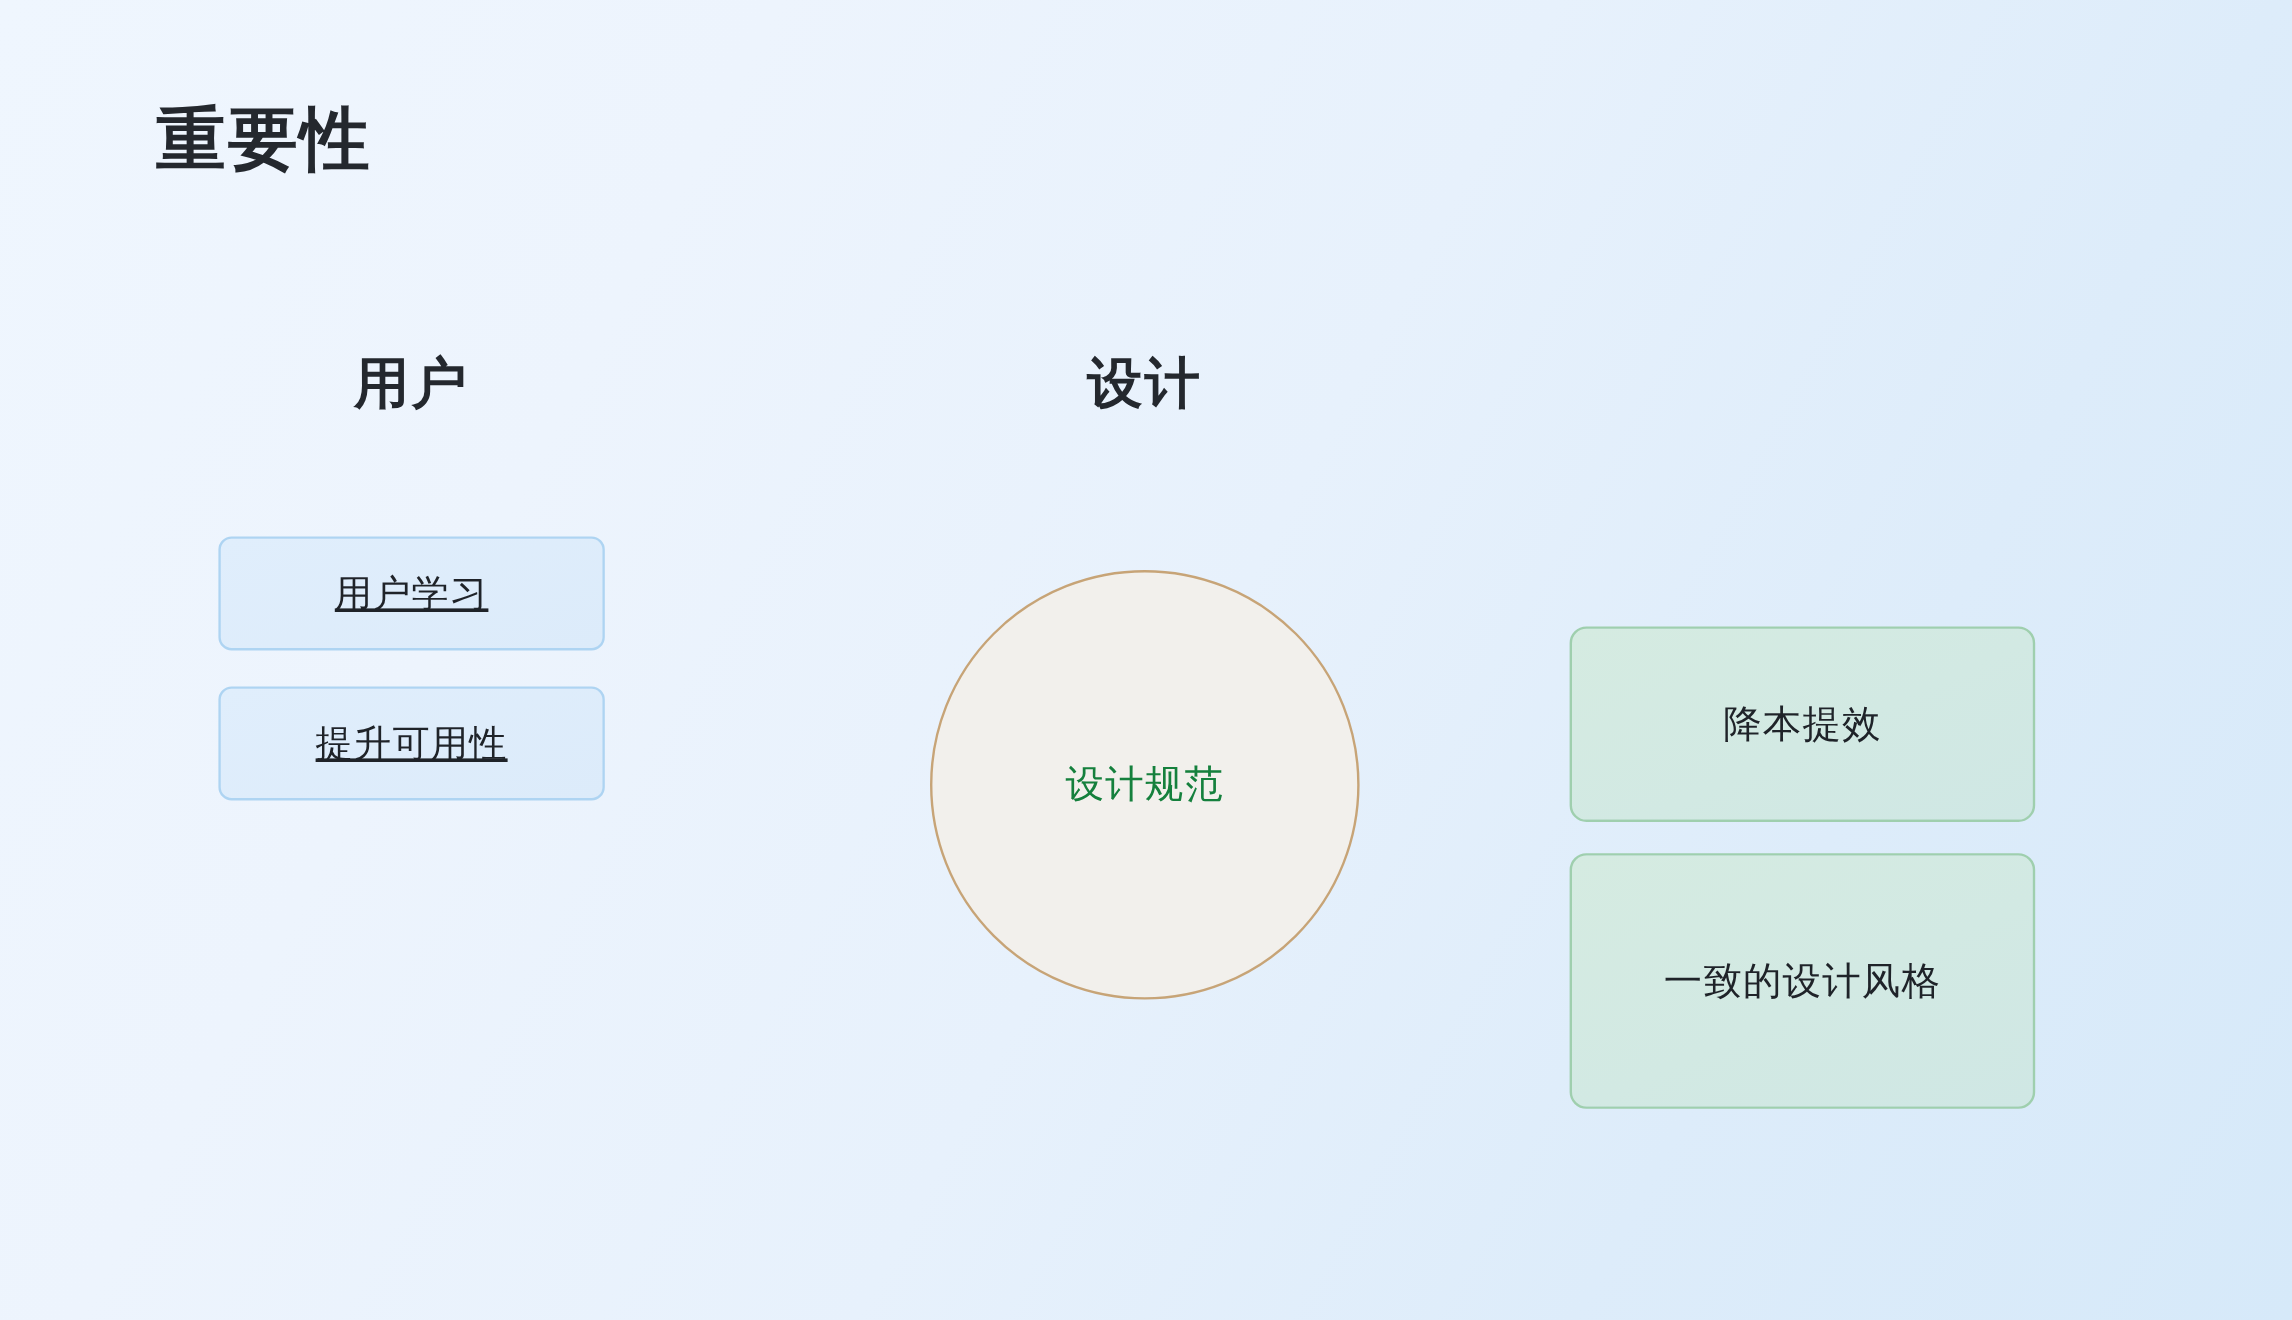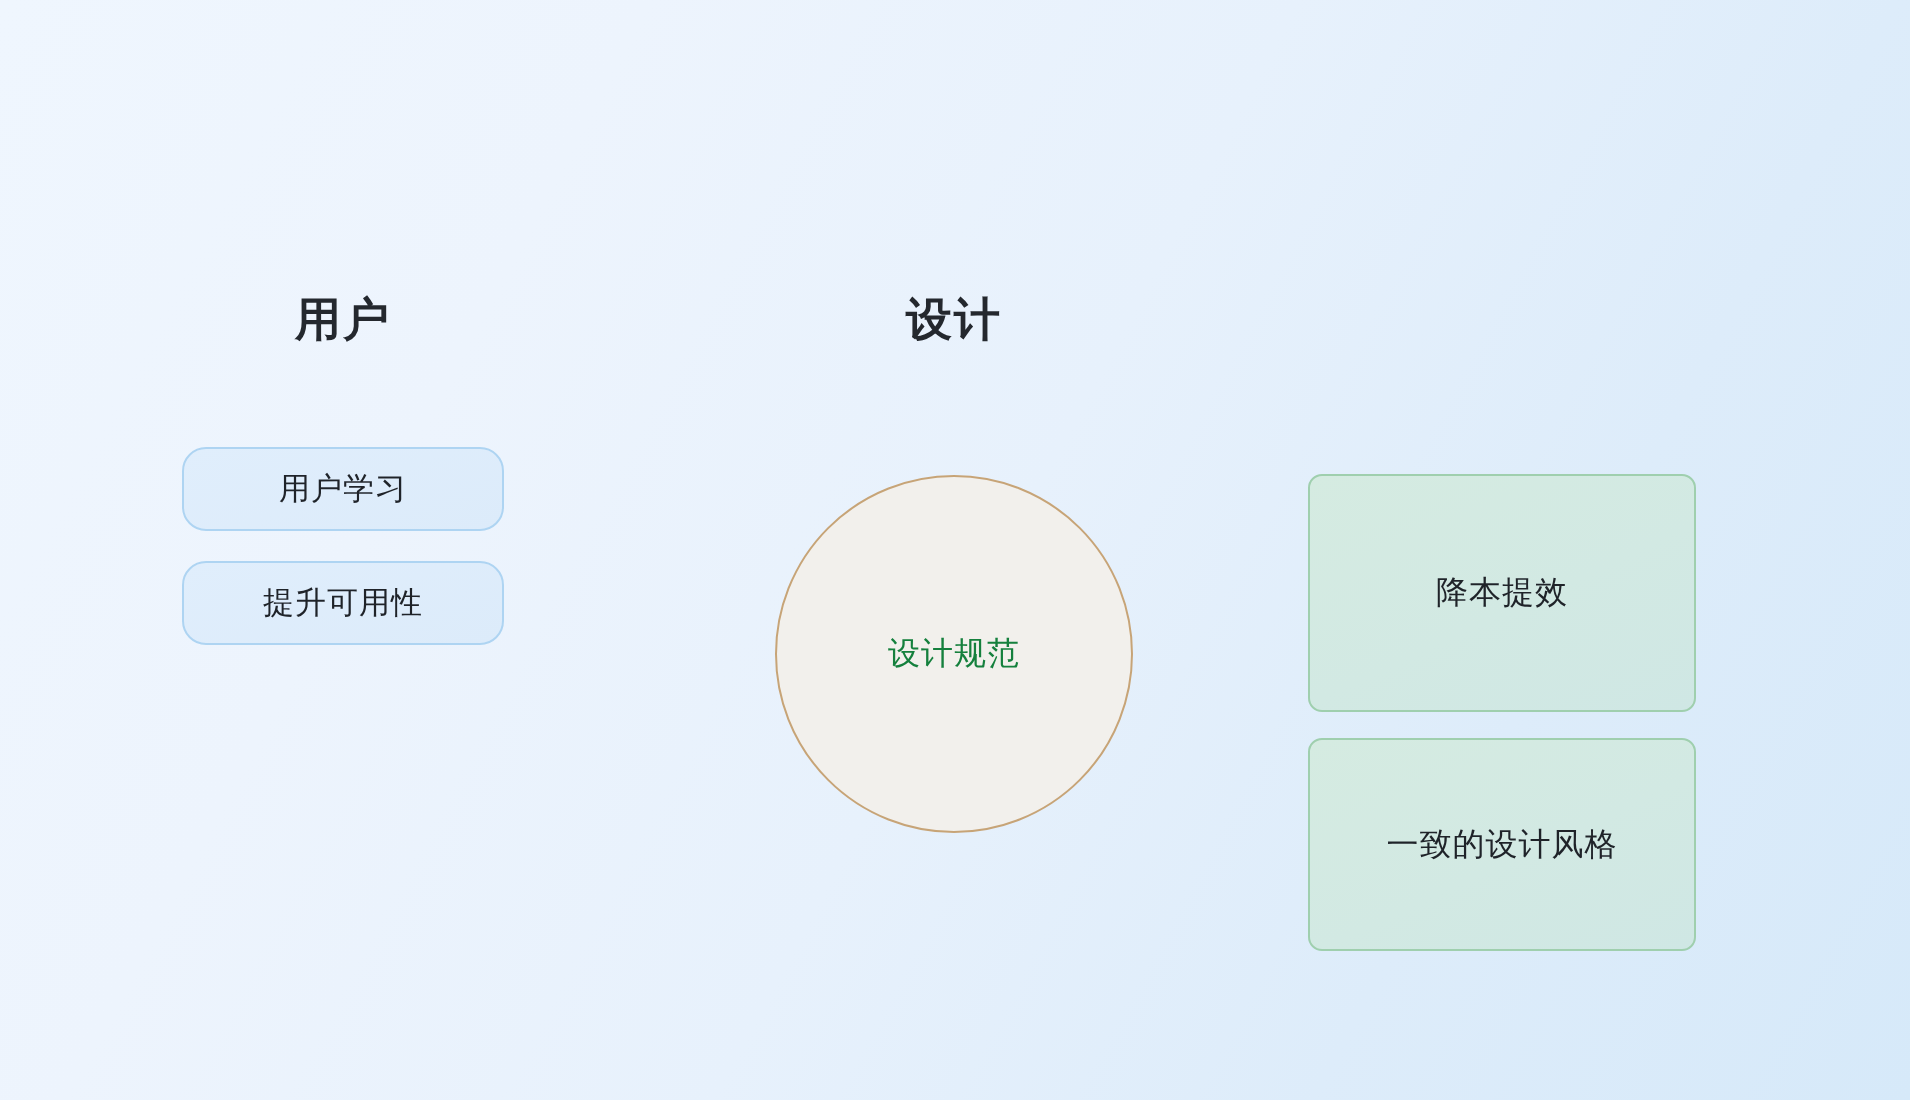--- a/index.html
+++ b/index.html
@@ -57,32 +57,33 @@
   .user-cards {
     position: absolute;
     left: 182px;
     top: 447px;
     width: 322px;
     display: flex;
     flex-direction: column;
     gap: 30px;
   }
   .card-blue {
-    height: 84px;
+    height: 95px;
     box-sizing: border-box;
-    border-radius: 24px;
+    border-radius: 11px;
     background: linear-gradient(160deg, #e0eefc 0%, #dcebfa 100%);
     border: 2px solid #aed4f2;
     display: flex;
     align-items: center;
     justify-content: center;
     font-size: 31px;
     color: #1f2329;
     letter-spacing: 1px;
     white-space: nowrap;
+    text-decoration: underline;
   }
 
   
   .design-circle {
     position: absolute;
     left: 775px;
     top: 475px;
     width: 358px;
     height: 358px;
     box-sizing: border-box;
@@ -114,28 +115,29 @@
     background: linear-gradient(155deg, #d5ebe1 0%, #d2e9e3 55%, #cfe7e4 100%);
     border: 2px solid #9fcfae;
     display: flex;
     align-items: center;
     justify-content: center;
     font-size: 32px;
     color: #1f2329;
     letter-spacing: 1px;
     white-space: nowrap;
   }
-  .card-green.size-1 { height: 238px; }
+  .card-green.size-1 { height: 163px; margin-top: 48px; }
   .card-green.size-2 { height: 213px; }
 </style>
 </head>
 <body>
 
 <div class="slide">
 
+  <div class="slide-title">重要性</div>
 
   <div class="column col-design">
     <div class="column-header">设计</div>
   </div>
 
   <div class="column col-user">
     <div class="column-header">用户</div>
   </div>
 
 

